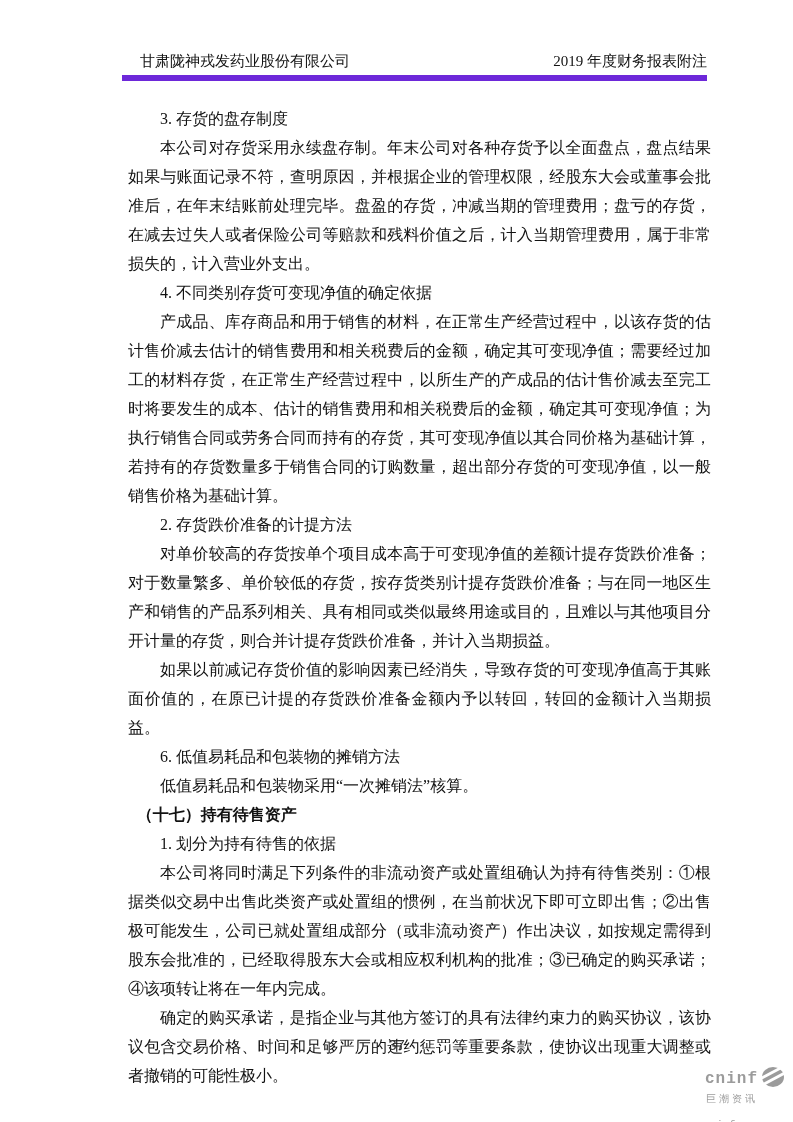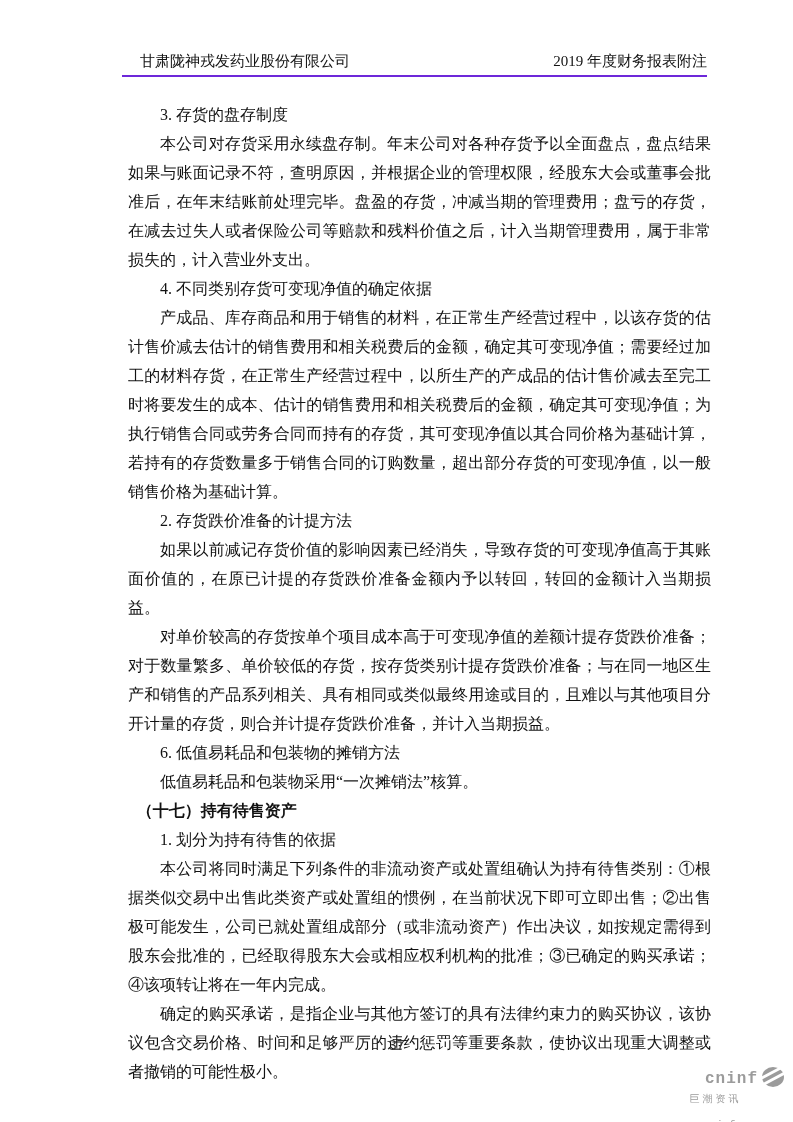--- a/index.html
+++ b/index.html
@@ -12,21 +12,21 @@
     background: #ffffff;
     font-family: "Liberation Serif", "DejaVu Serif", serif;
     color: #121212;
     overflow: hidden;
   }
   .header {
     margin: 52px 86px 0 122px;
     display: flex;
     justify-content: space-between;
     align-items: baseline;
-    border-bottom: 2px solid #6d28d9;
+    border-bottom: 6px solid #6d28d9;
     padding-bottom: 5px;
     font-size: 15px;
     line-height: 18px;
     white-space: nowrap;
   }
   .header .company { padding-left: 18px; }
   .content {
     margin: 23px 82px 0 128px;
     font-size: 16px;
     line-height: 29px;
@@ -66,21 +66,20 @@
   }
   .cninfo-logo .brand {
     font-size: 16px;
     font-weight: 700;
     letter-spacing: 1px;
   }
   .cninfo-logo .brand-cn {
     font-size: 10px;
     letter-spacing: 3px;
     margin: 3px 27px 0 0;
-    text-align: center;
   }
   .cninfo-logo .url {
     font-size: 10px;
     letter-spacing: 0.2px;
     margin-top: 16px;
     white-space: nowrap;
   }
 </style>
 </head>
 <body>
@@ -91,22 +90,22 @@
     <span class="company">甘肃陇神戎发药业股份有限公司</span>
     <span class="doc-title">2019 年度财务报表附注</span>
   </div>
 
   <div class="content">
     <p>3. 存货的盘存制度</p>
     <p>本公司对存货采用永续盘存制。年末公司对各种存货予以全面盘点，盘点结果如果与账面记录不符，查明原因，并根据企业的管理权限，经股东大会或董事会批准后，在年末结账前处理完毕。盘盈的存货，冲减当期的管理费用；盘亏的存货，在减去过失人或者保险公司等赔款和残料价值之后，计入当期管理费用，属于非常损失的，计入营业外支出。</p>
     <p>4. 不同类别存货可变现净值的确定依据</p>
     <p>产成品、库存商品和用于销售的材料，在正常生产经营过程中，以该存货的估计售价减去估计的销售费用和相关税费后的金额，确定其可变现净值；需要经过加工的材料存货，在正常生产经营过程中，以所生产的产成品的估计售价减去至完工时将要发生的成本、估计的销售费用和相关税费后的金额，确定其可变现净值；为执行销售合同或劳务合同而持有的存货，其可变现净值以其合同价格为基础计算，若持有的存货数量多于销售合同的订购数量，超出部分存货的可变现净值，以一般销售价格为基础计算。</p>
     <p>2. 存货跌价准备的计提方法</p>
+    <p>对单价较高的存货按单个项目成本高于可变现净值的差额计提存货跌价准备；对于数量繁多、单价较低的存货，按存货类别计提存货跌价准备；与在同一地区生产和销售的产品系列相关、具有相同或类似最终用途或目的，且难以与其他项目分开计量的存货，则合并计提存货跌价准备，并计入当期损益。</p>
     <p>如果以前减记存货价值的影响因素已经消失，导致存货的可变现净值高于其账面价值的，在原已计提的存货跌价准备金额内予以转回，转回的金额计入当期损益。</p>
-    <p>对单价较高的存货按单个项目成本高于可变现净值的差额计提存货跌价准备；对于数量繁多、单价较低的存货，按存货类别计提存货跌价准备；与在同一地区生产和销售的产品系列相关、具有相同或类似最终用途或目的，且难以与其他项目分开计量的存货，则合并计提存货跌价准备，并计入当期损益。</p>
     <p>6. 低值易耗品和包装物的摊销方法</p>
     <p>低值易耗品和包装物采用“一次摊销法”核算。</p>
     <p class="bold-heading">（十七）持有待售资产</p>
     <p>1. 划分为持有待售的依据</p>
     <p>本公司将同时满足下列条件的非流动资产或处置组确认为持有待售类别：①根据类似交易中出售此类资产或处置组的惯例，在当前状况下即可立即出售；②出售极可能发生，公司已就处置组成部分（或非流动资产）作出决议，如按规定需得到股东会批准的，已经取得股东大会或相应权利机构的批准；③已确定的购买承诺；④该项转让将在一年内完成。</p>
     <p>确定的购买承诺，是指企业与其他方签订的具有法律约束力的购买协议，该协议包含交易价格、时间和足够严厉的违约惩罚等重要条款，使协议出现重大调整或者撤销的可能性极小。</p>
   </div>
 
   <div class="page-number">37</div>
 

